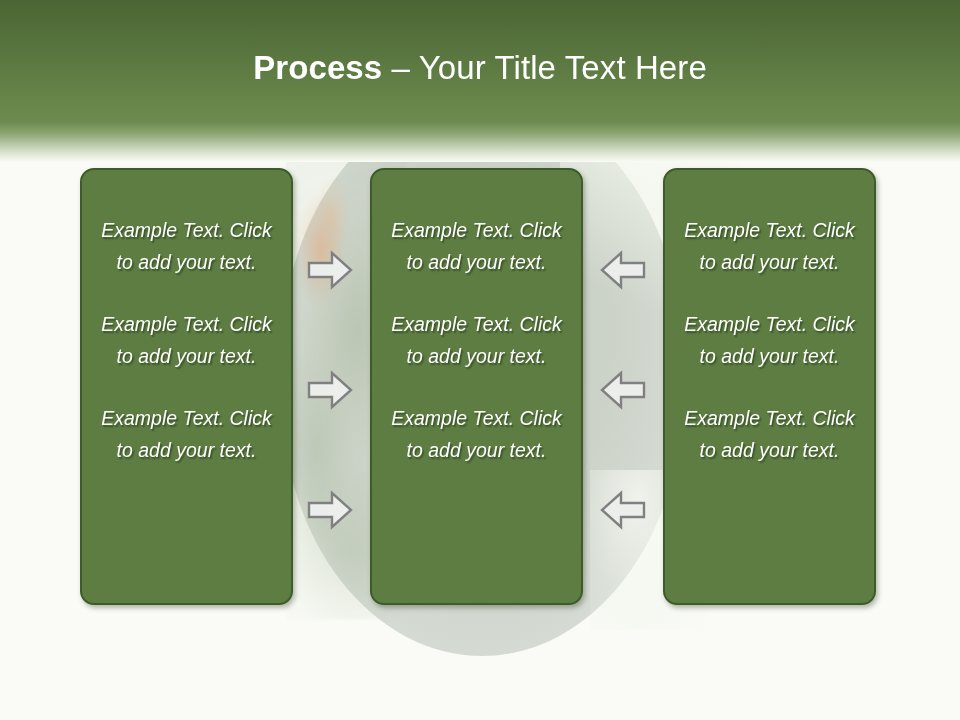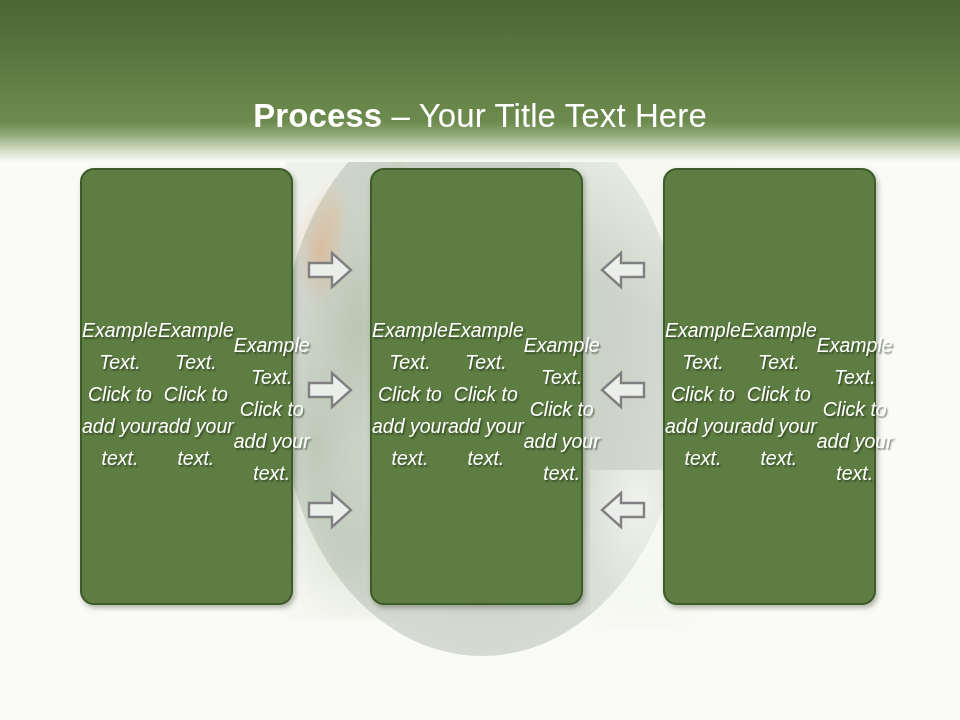--- a/index.html
+++ b/index.html
@@ -118,21 +118,20 @@
     left: 0;
     top: 48px;
     width: 960px;
     text-align: center;
     color: #ffffff;
     font-size: 33px;
     line-height: 40px;
     letter-spacing: 0.1px;
     white-space: nowrap;
     z-index: 5;
-    margin-top: 48px;
   }
   .slide-title .t-bold { font-weight: bold; }
   .slide-title .t-sep  { font-weight: normal; }
   .slide-title .t-rest { font-weight: normal; }
 
   
   .columns {
     position: absolute;
     left: 0;
     top: 0;
@@ -145,20 +144,21 @@
     position: absolute;
     top: 168px;
     width: 213px;
     height: 437px;
     box-sizing: border-box;
     background: #5d7d42;
     border: 2px solid #3d5c2a;
     border-radius: 14px;
     box-shadow: 2px 3px 5px rgba(40,55,30,0.35);
     display: flex;
+    flex-direction: column;
     justify-content: flex-start;
     align-items: center;
     padding-top: 44px;
   }
   .col-1 { left: 80px; }
   .col-2 { left: 370px; }
   .col-3 { left: 663px; }
 
   .cell-text {
     width: 184px;

